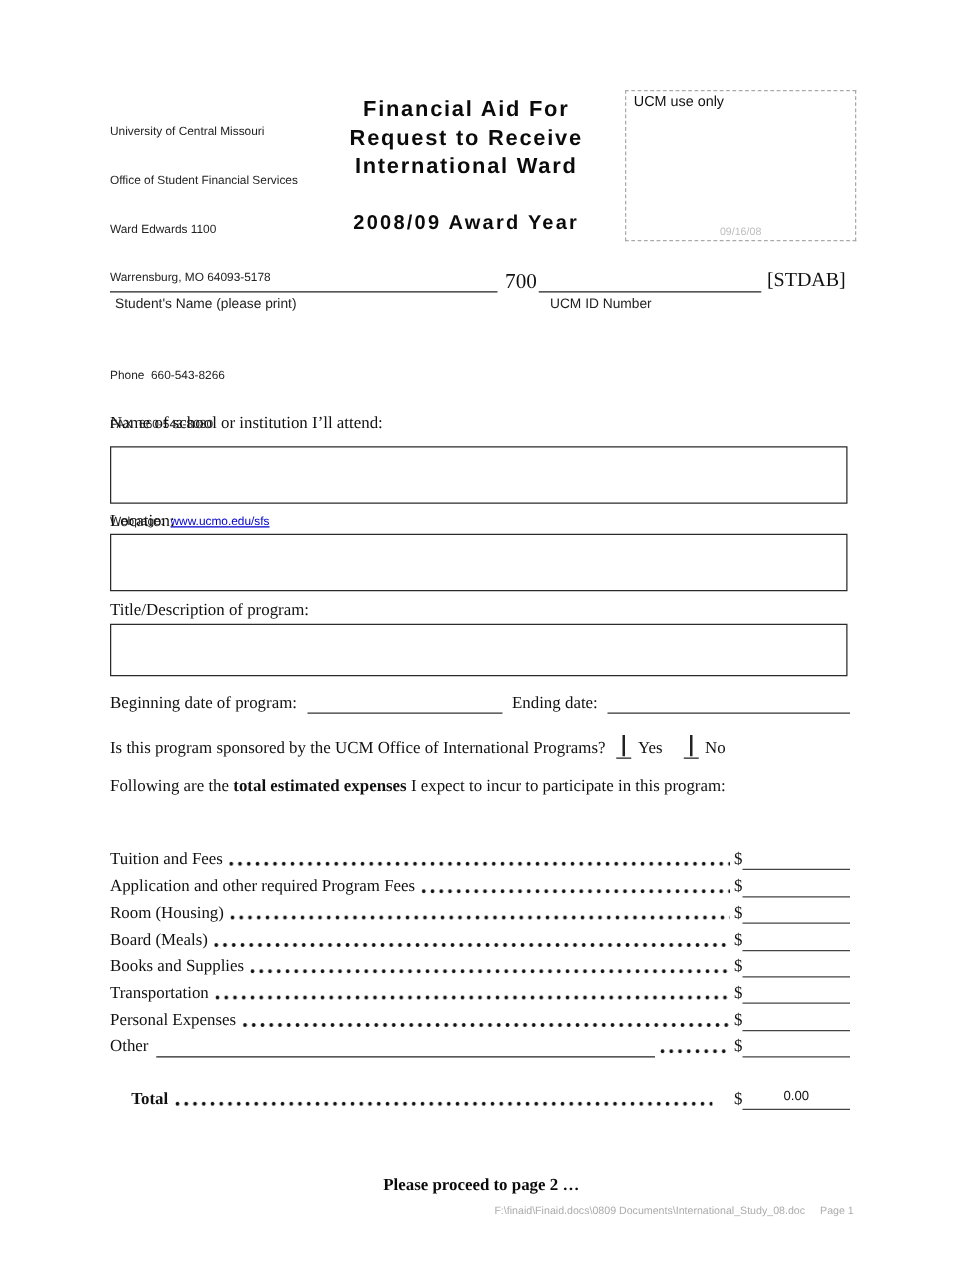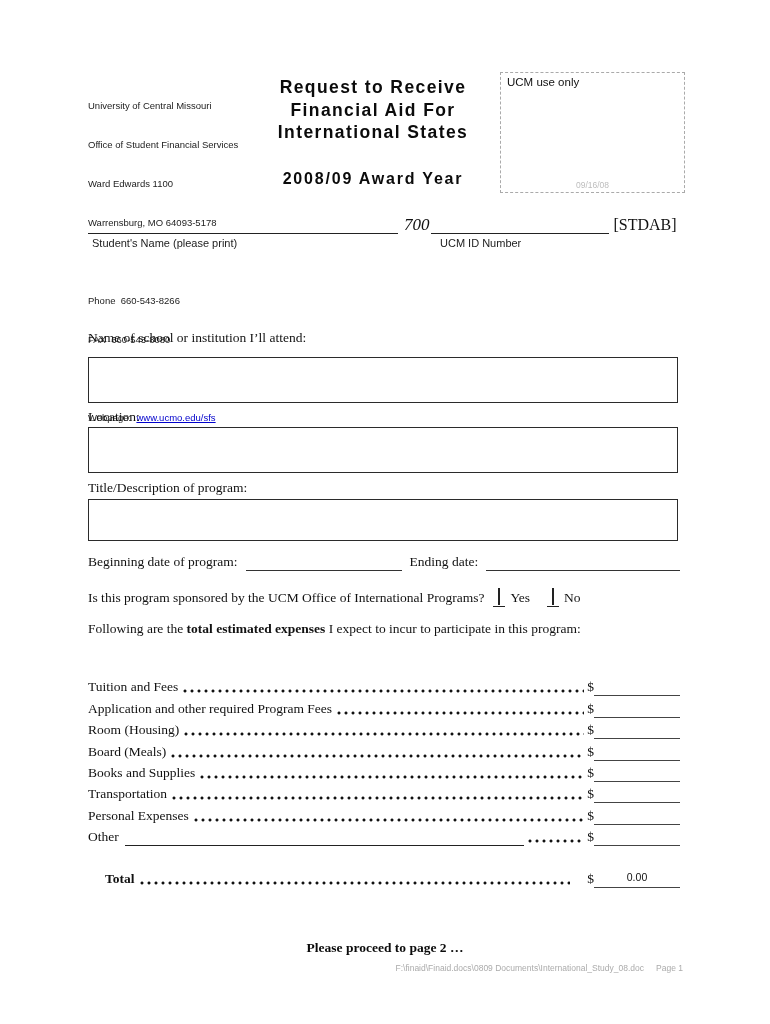--- a/index.html
+++ b/index.html
@@ -41,21 +41,21 @@
   .rev-date { position: absolute; bottom: 2px; left: 0; right: 0; text-align: center; font-size: 8.5px; color: #bdbdbd; }
 
   
   .student-row {
     position: absolute; left: 88px; top: 211px; width: 592px; height: 23px;
     display: flex; align-items: flex-end;
   }
   .fill-line { border-bottom: 1.5px solid #222; height: 100%; box-sizing: border-box; }
   .line-name { width: 310px; }
   .line-id { width: 178px; }
-  .id-prefix { font-size: 17px; line-height: 19px; padding: 0 1px 0 6px; font-style: italic; }
+  .id-prefix { font-size: 17px; line-height: 19px; padding: 0 1px 0 6px; }
   .stdab { font-size: 16px; line-height: 19px; padding-left: 5px; }
   .name-label, .id-label {
     position: absolute; top: 237px;
     font-family: "Liberation Sans", sans-serif; font-size: 11px; color: #222;
   }
   .name-label { left: 92px; }
   .id-label { left: 440px; }
 
   
   .intro {
@@ -147,23 +147,23 @@
     <div>Ward Edwards 1100</div>
     <div>Warrensburg, MO 64093-5178</div>
     <div class="gap"></div>
     <div>Phone  660-543-8266</div>
     <div>FAX  660-543-8080</div>
     <div><span>E-mail:  </span><a>sfs@ucmo.edu</a></div>
     <div><span>Webpage:  </span><a>www.ucmo.edu/sfs</a></div>
   </div>
 
   <div class="title-block">
+    <div class="title-line">Financial Aid For</div>
     <div class="title-line">Request to Receive</div>
-    <div class="title-line">Financial Aid For</div>
-    <div class="title-line">International States</div>
+    <div class="title-line">International Ward</div>
     <div class="award-year">2008/09 Award Year</div>
   </div>
 
   <div class="ucm-box">
     <div class="ucm-label">UCM use only</div>
     <div class="rev-date">09/16/08</div>
   </div>
 
   <div class="student-row">
     <span class="fill-line line-name"></span>

